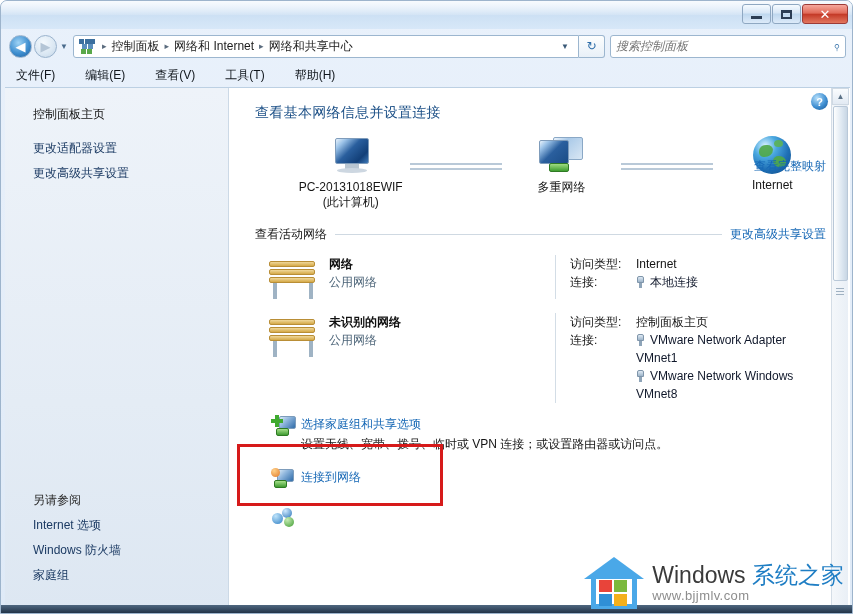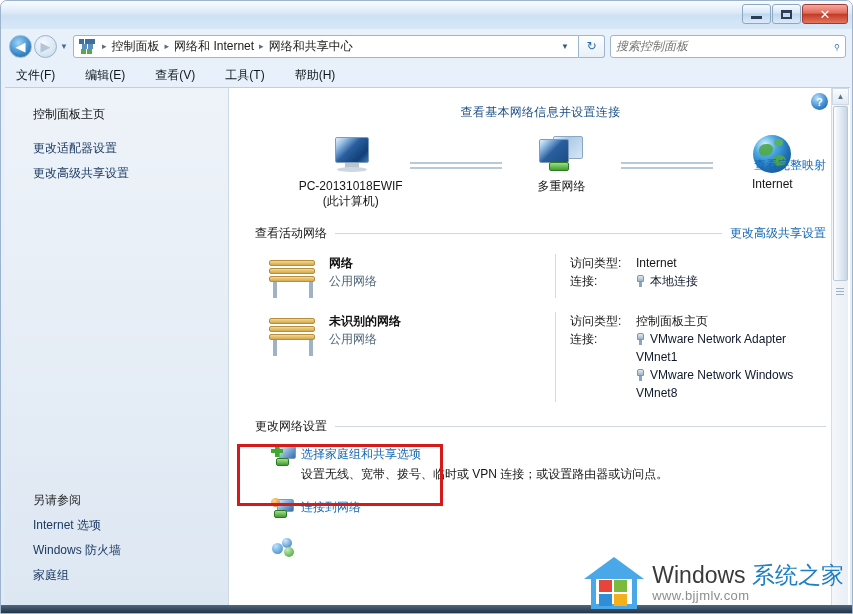--- a/index.html
+++ b/index.html
@@ -121,21 +121,21 @@
     flex:1; height:524px; background:#fff; position:relative;
     overflow:hidden;
   }
   #content-inner { padding:14px 24px 0 24px; position:relative; }
   #helpicon {
     position:absolute; right:22px; top:5px; width:17px; height:17px; border-radius:50%;
     background: radial-gradient(circle at 36% 30%, #b7e0fb 0%, #3f8fd2 55%, #15528f 100%);
     color:#fff; font-size:11px; font-weight:bold;
     display:flex; align-items:center; justify-content:center;
   }
-  h1#pagetitle { font-size:12px; font-weight:normal; color:#1b4f86; margin:2px 0 10px 2px; letter-spacing:.3px;text-align:center; }
+  h1#pagetitle { font-size:14px; font-weight:normal; color:#1b4f86; margin:2px 0 10px 2px; letter-spacing:.3px; }
   
   #netmap { display:flex; align-items:flex-start; padding:4px 0 0 44px; position:relative; height:88px; }
   .node { width:112px; text-align:center; }
   .node .label { font-size:12px; color:#161616; margin-top:4px; line-height:15px; }
   .node .sublabel { font-size:12px; color:#161616; line-height:15px; }
   .connector { width:108px; margin-top:24px; }
   .connector .ln { height:2px; background:#b9c9d8; margin:3px 6px; }
   .icon-monitor { width:44px; height:40px; margin:0 auto; position:relative; }
   .icon-monitor .screen {
     position:absolute; left:6px; top:2px; width:34px; height:26px; border-radius:2px;
@@ -442,24 +442,20 @@
                   <span class="conn-icon"><b></b><i></i></span><span>VMware Network Adapter VMnet1</span>
                 </span>
                 <span class="v link" style="display:block">
                   <span class="conn-icon"><b></b><i></i></span><span>VMware Network Windows VMnet8</span>
                 </span>
               </span>
             </div>
           </div>
         </div>
 
-        <div class="sec-head" style="margin-top:12px">
-          <span class="txt">更改网络设置</span>
-          <span class="rule"></span>
-        </div>
 
         <div class="task">
           <div class="ticon">
             <div class="icon-newconn">
               <span class="mon"></span>
                 <span class="plug2"></span>
               <span class="plus-v"></span>
                 <span class="plus-h"></span>
             </div>
           </div>

